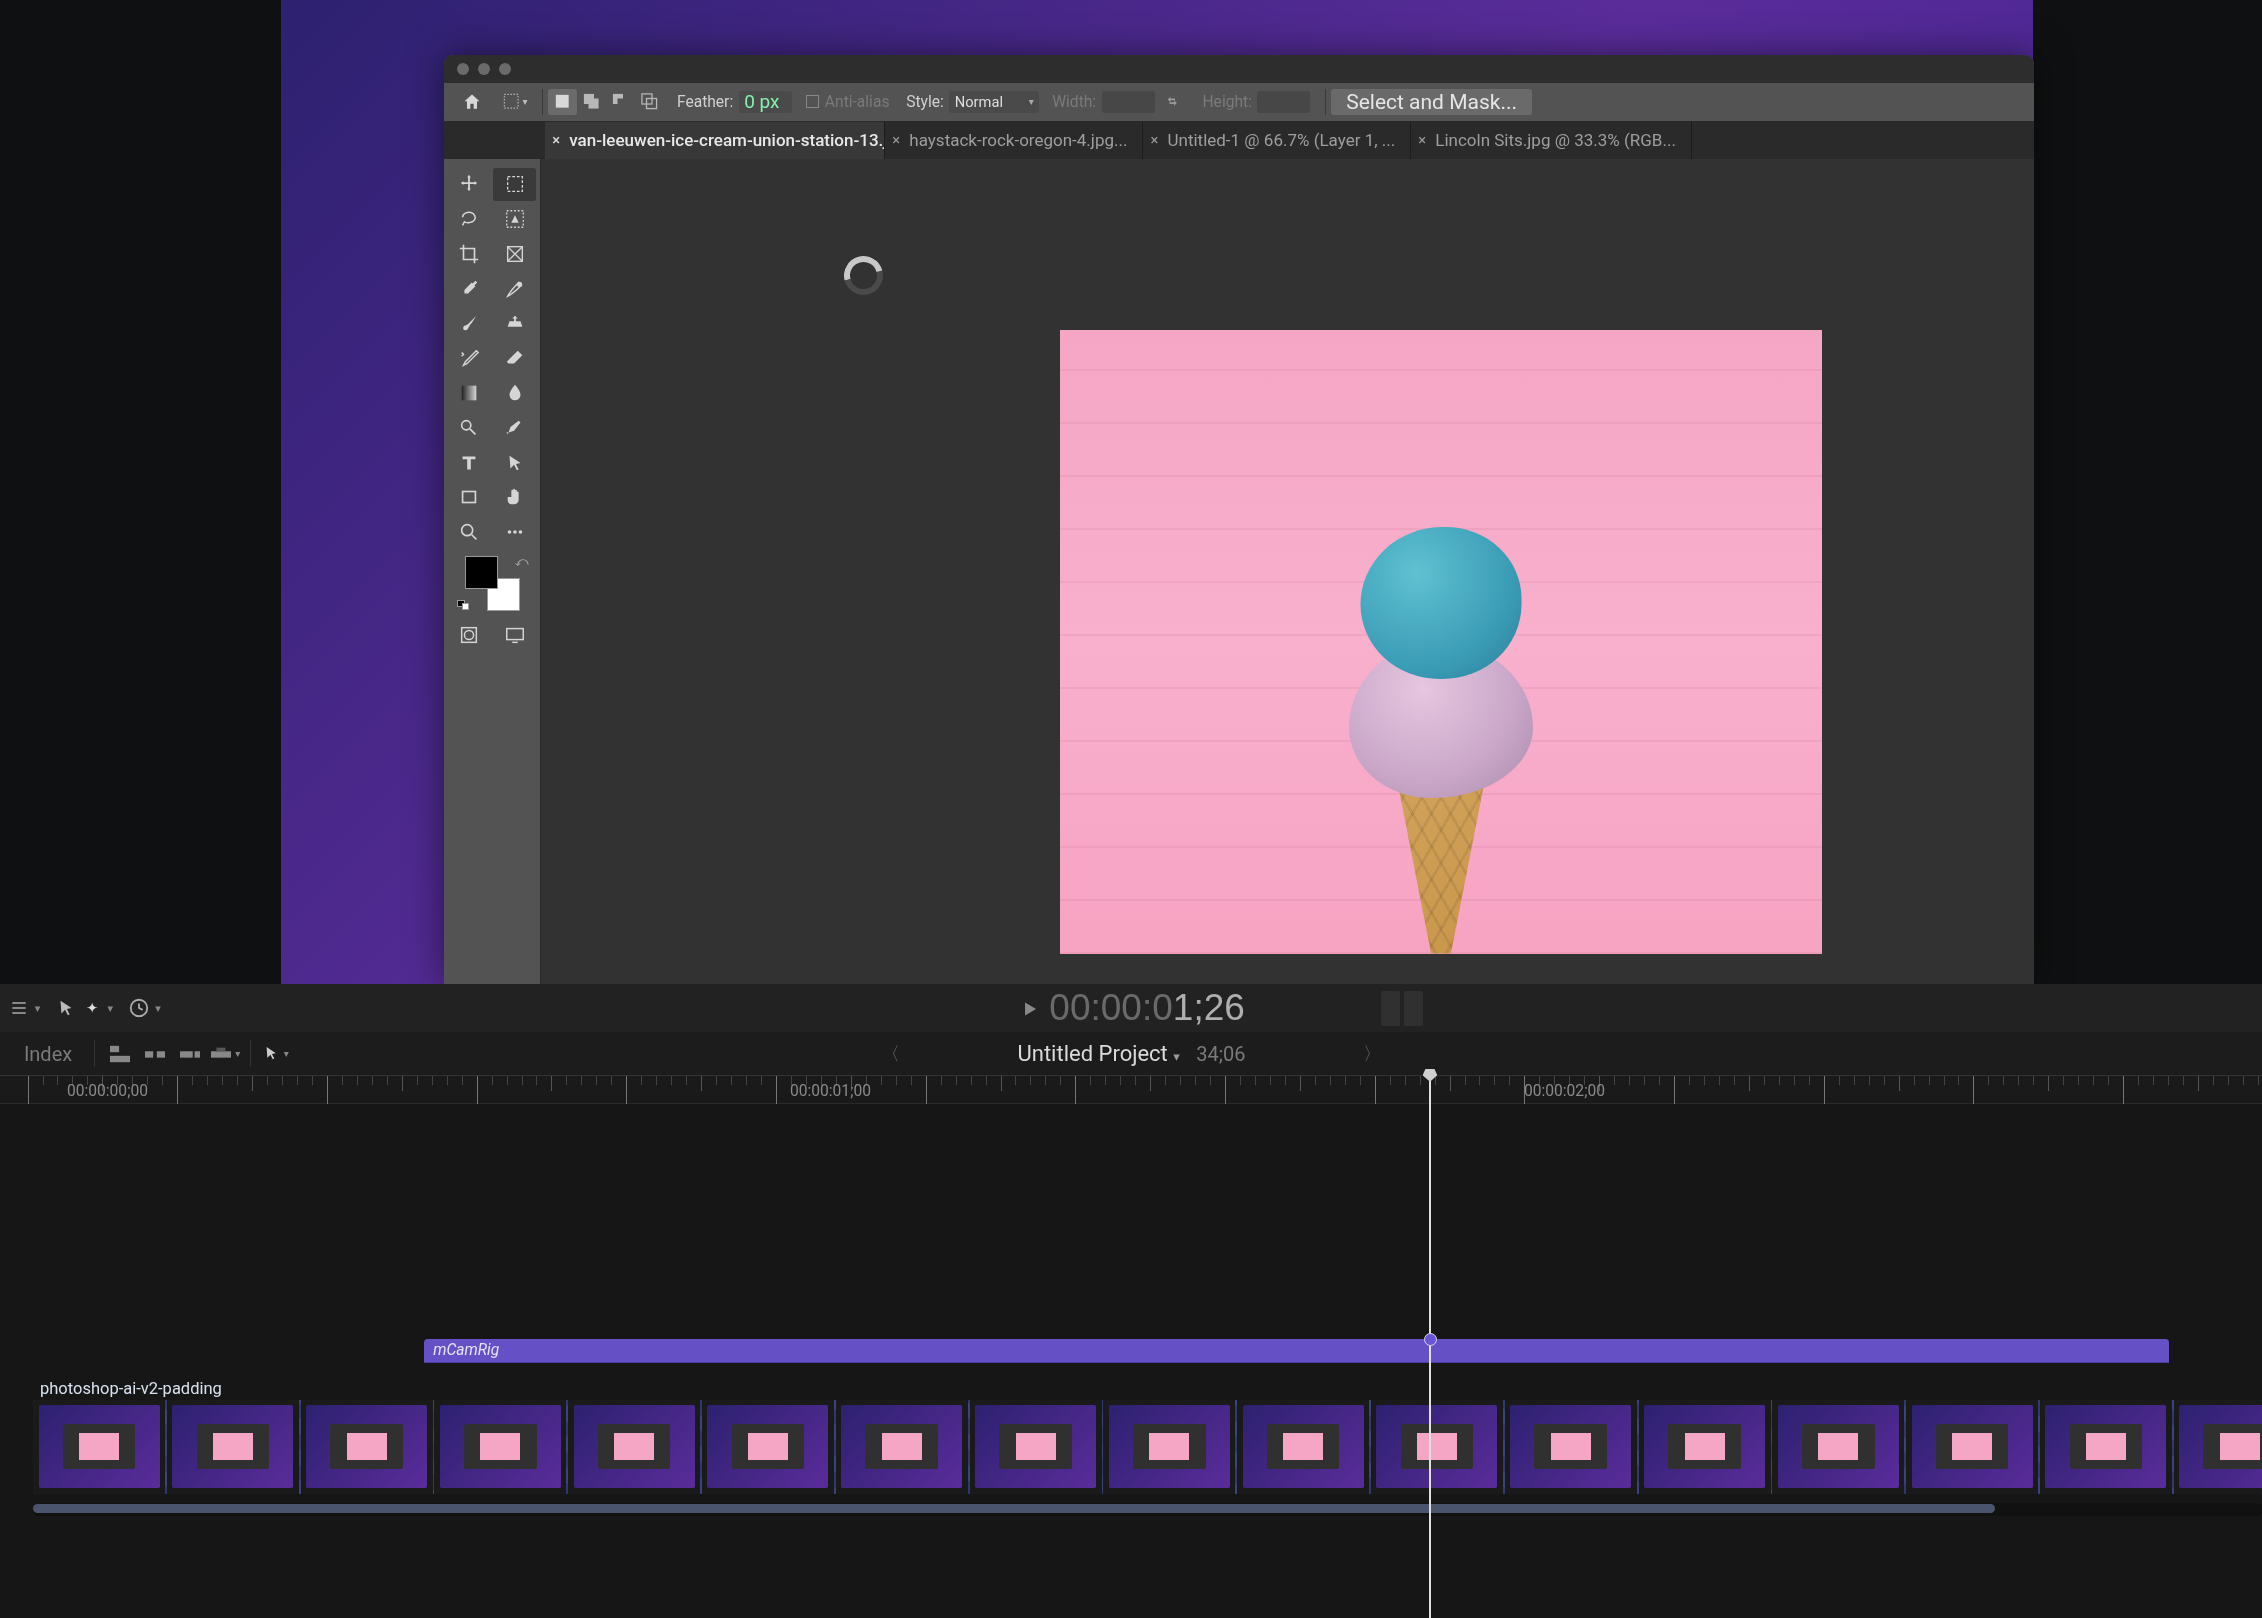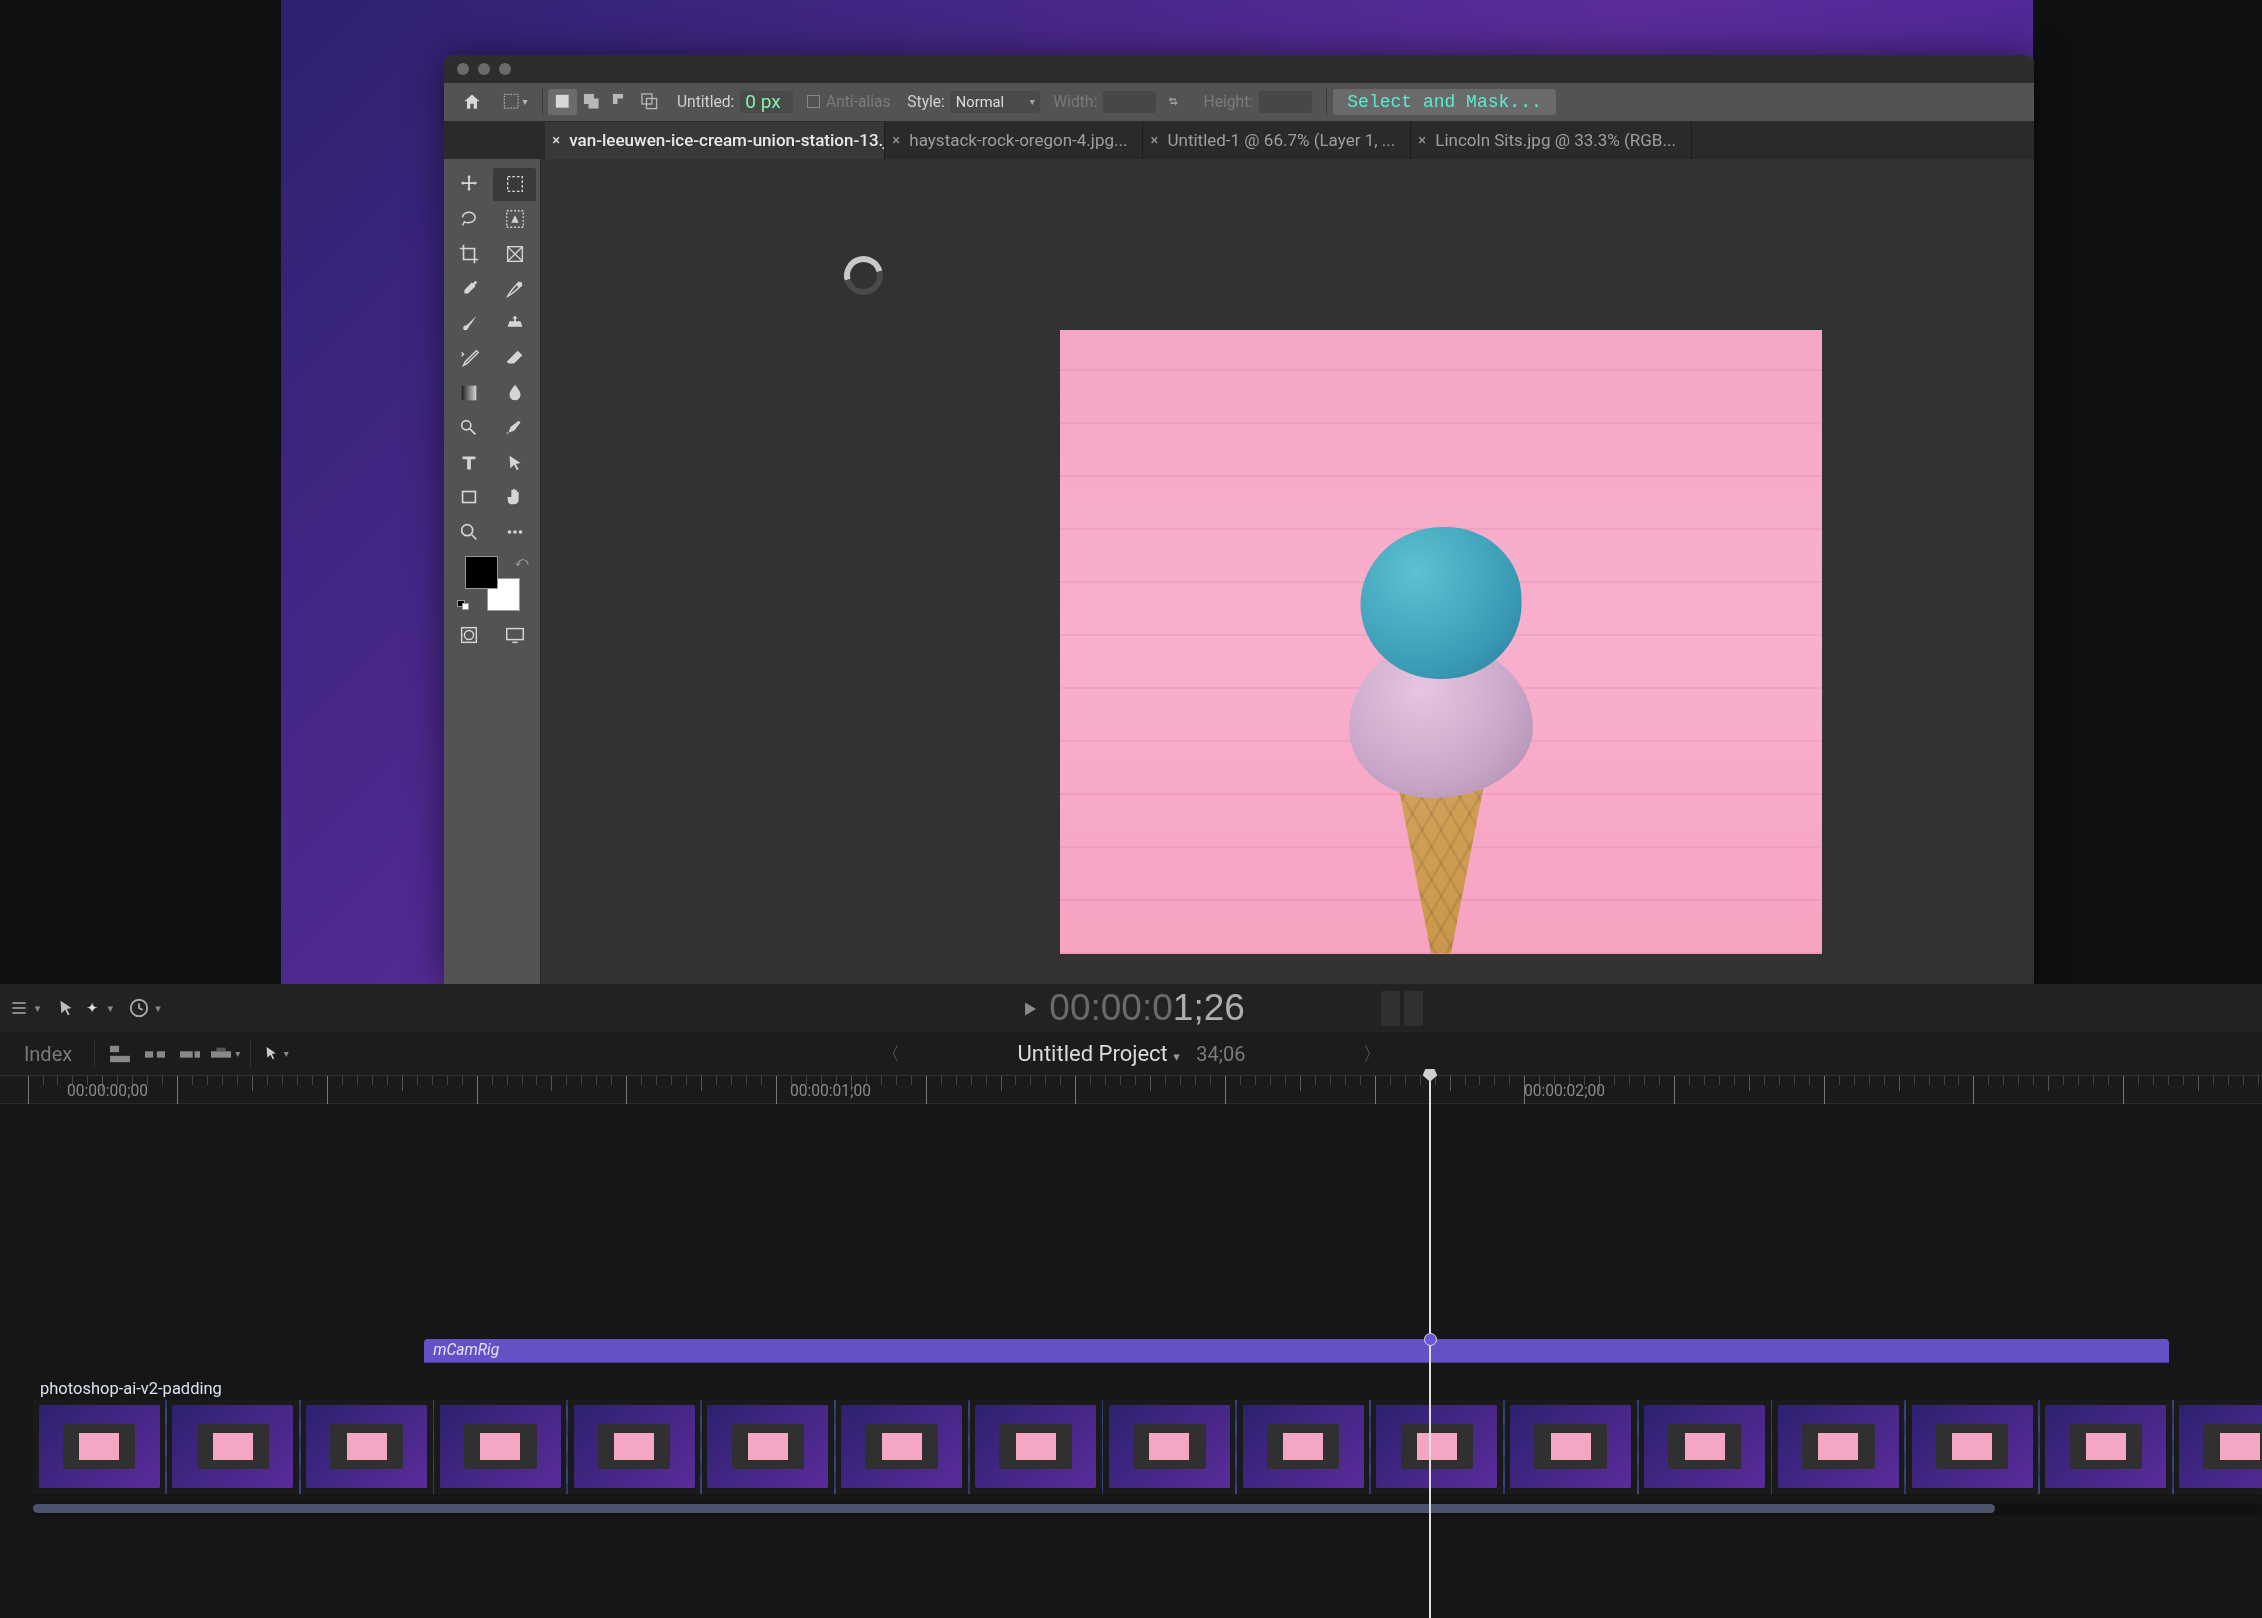--- a/index.html
+++ b/index.html
@@ -108,22 +108,22 @@
     border-radius: 2.8px;
     font-size: 14.7px;
     color: #ddd;
     padding: 0 5.5px;
     display: flex; align-items: center; justify-content: space-between;
   }
   .ob-cta {
     height: 26px; padding: 0 14.7px;
     background: #6a6a6a;
     border-radius: 2.8px;
-    font-size: 18px; color: #5eead4;
-    display: flex; align-items: center; font-family: Liberation Mono, monospace;
+    font-size: 21px; color: #e5e5e5;
+    display: flex; align-items: center;
   }
 
   .ps-tabsbar {
     height: 37px;
     background: #2a2a2a;
     display: flex;
     align-items: stretch;
     padding-left: 101px;
   }
   .ps-tab {
@@ -490,21 +490,21 @@
           <rect x="6" y="6" width="11" height="11" fill="#535353"></rect>
         </svg>
     </div>
     <div class="ob-btn">
       <svg viewBox="0 0 18 18" width="16.5" height="16.5" fill="none" stroke="#b8b8b8" stroke-width="1.4">
           <rect x="1" y="1" width="11" height="11"></rect>
           <rect x="6" y="6" width="11" height="11"></rect>
         </svg>
     </div>
 
-    <div class="ob-label">Untitled:</div>
+    <div class="ob-label">Feather:</div>
     <div class="ob-field">0 px</div>
 
     <div class="ob-item" style="margin-left:14.7px">
       <div class="ob-checkbox"></div>
       <span class="ob-label ob-dim" style="margin:0">Anti-alias</span>
     </div>
 
     <div class="ob-label">Style:</div>
     <div class="ob-select">
       <span>Normal</span>

